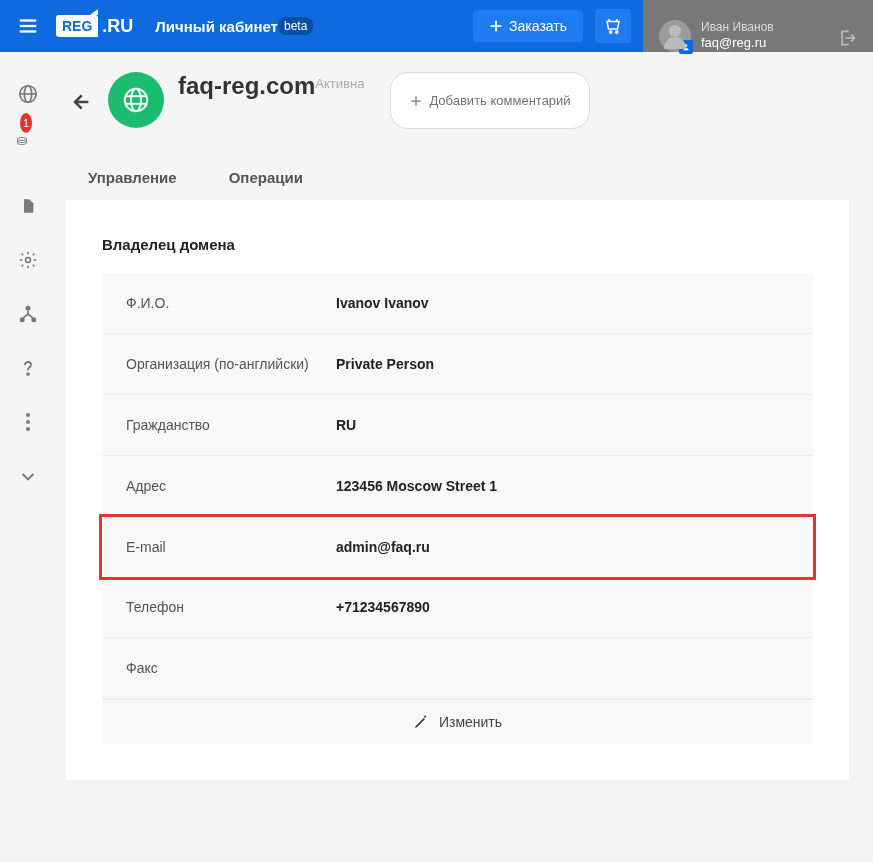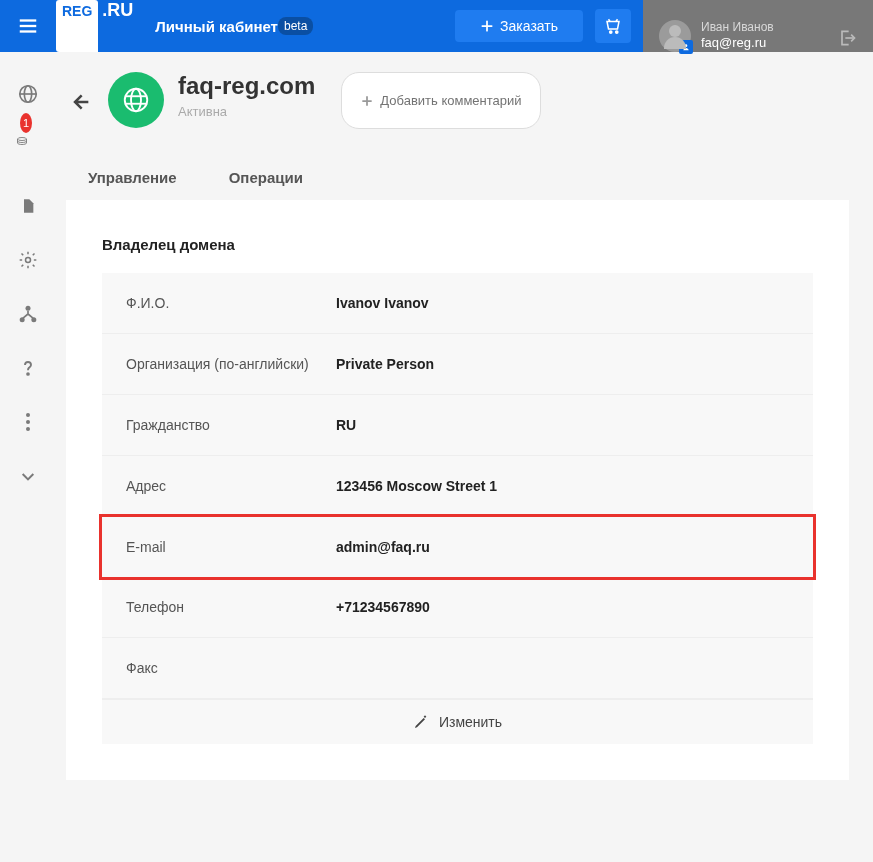--- a/index.html
+++ b/index.html
@@ -2,27 +2,27 @@
 <html><head>
   <meta charset="utf-8">
   <style>
     * { margin: 0; padding: 0; box-sizing: border-box; font-family: Arial, Helvetica, sans-serif; }
     body { background: #f5f5f5; width: 873px; height: 862px; overflow: hidden; }
 
     
     .topbar { display: flex; align-items: center; height: 52px; background: #0d6adf; color: #fff; }
     .hamburger { width: 56px; display: flex; align-items: center; justify-content: center; cursor: pointer; height: 52px; }
     .hamburger svg { width: 22px; height: 22px; }
-    .logo { font-weight: bold; font-size: 18px; display: flex; gap: 4px; height: 52px; padding: 0 12px 0 0; }
+    .logo { font-weight: bold; font-size: 18px; display: flex; align-items: center; gap: 4px; height: 52px; padding: 0 12px 0 0; }
     .logo-badge { background: #fff; color: #0d6adf; font-weight: bold; padding: 3px 6px; border-radius: 3px 3px 0 3px; position: relative; font-size: 14px; }
     .logo-badge::before { content: ''; position: absolute; top: -6px; right: 0; width: 0; height: 0; border-left: 8px solid transparent; border-bottom: 6px solid #fff; }
     .cab { font-weight: bold; font-size: 15px; display: flex; align-items: center; gap: 0; padding: 0 10px; }
     .beta { background: #0a4fa3; font-size: 12px; padding: 2px 6px; border-radius: 8px; font-weight: normal; }
     .spacer { flex: 1; }
-    .order-btn { background: #1f7cf0; border-radius: 4px; display: flex; align-items: center; gap: 6px; padding: 8px 25px; font-size: 14px; color: #fff; cursor: pointer; margin-right: 12px; }
+    .order-btn { background: #1f7cf0; border-radius: 4px; display: flex; align-items: center; gap: 6px; padding: 8px 16px; font-size: 14px; color: #fff; cursor: pointer; margin-right: 12px; }
     .cart-btn { background: #1f7cf0; border-radius: 4px; width: 36px; height: 34px; display: flex; align-items: center; justify-content: center; cursor: pointer; margin-right: 12px; }
     .user-block { background: #787878; height: 52px; display: flex; align-items: flex-end; padding: 0 16px; gap: 10px; min-width: 230px; }
     .avatar { width: 32px; height: 32px; background: #9b9b9b; border-radius: 50%; position: relative; display: flex; align-items: center; justify-content: center; }
     .avatar::before { content: ''; width: 12px; height: 12px; background: #bbb; border-radius: 50%; position: absolute; top: 5px; }
     .avatar::after { content: ''; width: 22px; height: 12px; background: #bbb; border-radius: 11px 11px 0 0; position: absolute; bottom: 3px; }
     .avatar-badge { position: absolute; bottom: -2px; right: -2px; width: 14px; height: 14px; background: #0d6adf; border-radius: 2px; display: flex; align-items: center; justify-content: center; }
     .user-text { display: flex; flex-direction: column; font-size: 12px; line-height: 1.3; }
     .user-text .name { color: #d8d8d8; }
     .user-text .email { color: #fff; font-size: 13px; }
     .logout { margin-left: auto; cursor: pointer; }
@@ -32,21 +32,21 @@
     .rail { width: 56px; display: flex; flex-direction: column; align-items: center; padding-top: 30px; gap: 30px; background: #f5f5f5; }
     .rail-ico { color: #7a7a7a; cursor: pointer; }
     .rail-badge { width: 20px; height: 20px; background: #e9322d; color: #fff; border-radius: 50%; font-size: 11px; display: flex; align-items: center; justify-content: center; position: relative; left: -8px; top: -18px; }
     .rail-item { position: relative; width: 24px; height: 24px; display: flex; align-items: center; justify-content: center; }
 
     
     .main { flex: 1; padding: 20px 24px 0 10px; }
     .domain-header { display: flex; align-items: flex-start; gap: 14px; }
     .back-arrow { width: 28px; height: 28px; display: flex; align-items: center; justify-content: center; cursor: pointer; color: #555; margin-top: 16px; }
     .globe-circle { width: 56px; height: 56px; background: #1abc6f; border-radius: 50%; display: flex; align-items: center; justify-content: center; }
-    .domain-title-block { display: flex; flex-direction: column; }
+    .domain-title-block { display: flex; flex-direction: row; }
     .domain-title { font-size: 24px; font-weight: bold; color: #333; }
     .domain-status { font-size: 13px; color: #aaa; margin-top: 4px; }
     .add-comment-btn { border: 1px solid #ddd; border-radius: 18px; background: #fff; padding: 20px 18px; font-size: 13px; color: #737373; cursor: pointer; display: flex; align-items: center; gap: 6px; margin-left: 12px; }
 
     
     .tabs { display: flex; margin-top: 26px; gap: 8px; }
     .tab { padding: 14px 22px; font-size: 15px; color: #555; font-weight: bold; cursor: pointer; }
     .tab.active { background: #fff; color: #222; }
 
     

